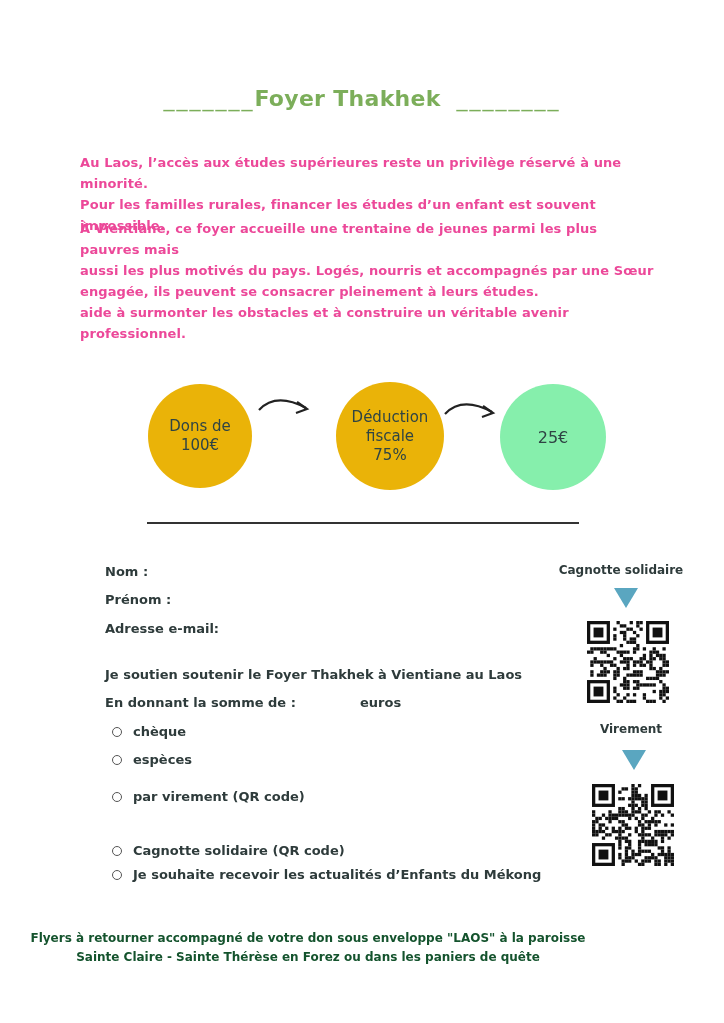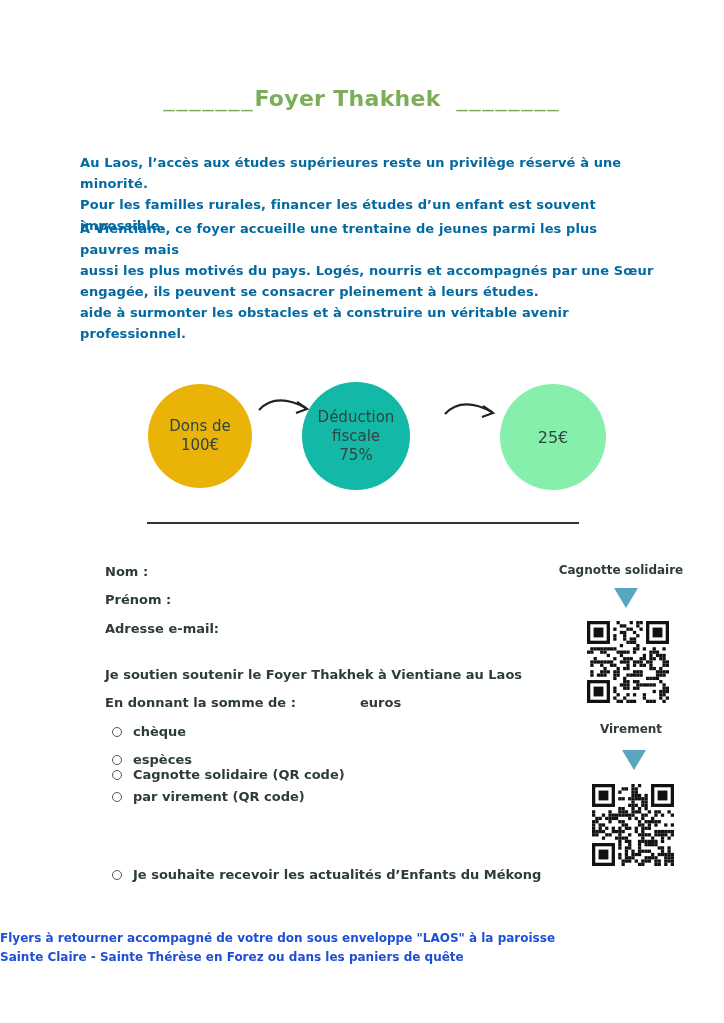--- a/index.html
+++ b/index.html
@@ -8,34 +8,34 @@
 
     .title {
       position: absolute; top: 86px; left: 0; width: 724px;
       text-align: center; font-size: 22px; font-weight: bold; color: #7cae5a;
       letter-spacing: 0.3px;
     }
     .title .dash { letter-spacing: 2px; font-weight: normal; }
 
     .para {
       position: absolute; left: 80px; width: 580px;
-      font-size: 13px; line-height: 21px; color: #0369a1; font-weight: bold;
+      font-size: 13px; line-height: 21px; color: #ec4899; font-weight: bold;
       letter-spacing: 0.1px;
     }
     .p1 { top: 152px; }
     .p2 { top: 218px; }
     .p3 { top: 302px; }
 
     .circle {
       position: absolute; border-radius: 50%;
       display: flex; align-items: center; justify-content: center;
       text-align: center; color: #2f4444; font-size: 15px; line-height: 19px;
     }
     .c1 { left: 148px; top: 384px; width: 104px; height: 104px; background: #eab308; }
-    .c2 { left: 302px; top: 382px; width: 108px; height: 108px; background: #14b8a6; }
+    .c2 { left: 336px; top: 382px; width: 108px; height: 108px; background: #eab308; }
     .c3 { left: 500px; top: 384px; width: 106px; height: 106px; background: #86efac; font-size: 16px; }
 
     .arrow { position: absolute; }
     .a1 { left: 256px; top: 390px; width: 56px; height: 26px; }
     .a2 { left: 442px; top: 394px; width: 56px; height: 26px; }
 
     .divider { position: absolute; left: 147px; top: 522px; width: 432px; height: 2px; background: #333; }
 
     .form-line {
       position: absolute; left: 105px; font-size: 13px; font-weight: bold; color: #2e3b3b;
@@ -51,21 +51,21 @@
       position: absolute; left: 112px; font-size: 13px; font-weight: bold; color: #2e3b3b;
       display: flex; align-items: center;
     }
     .opt .radio {
       width: 10px; height: 10px; border: 1px solid #555; border-radius: 50%;
       margin-right: 11px; display: inline-block;
     }
     .o1 { top: 724px; }
     .o2 { top: 752px; text-align: center; }
     .o3 { top: 781px; margin-top: 8px; }
-    .o4 { top: 767px; }
+    .o4 { top: 843px; }
     .o5 { top: 867px; }
 
     .qr-label {
       position: absolute; font-size: 12px; font-weight: bold; color: #2e3b3b; text-align: center;
     }
     .ql1 { left: 556px; top: 563px; width: 130px; }
     .ql2 { left: 576px; top: 722px; width: 110px; }
 
     .tri {
       position: absolute; width: 0; height: 0;
@@ -73,22 +73,22 @@
       border-top: 20px solid #5aa6c0;
     }
     .t1 { left: 614px; top: 588px; }
     .t2 { left: 622px; top: 750px; }
 
     .qr { position: absolute; width: 82px; height: 82px; }
     .q1 { left: 587px; top: 621px; }
     .q2 { left: 592px; top: 784px; }
 
     .footer {
-      position: absolute; left: 0; width: 616px; top: 929px; text-align: left;
-      font-size: 12px; line-height: 19px; color: #1d4ed8; font-weight: bold;
+      position: absolute; left: 0; width: 616px; top: 929px; text-align: center;
+      font-size: 12px; line-height: 19px; color: #14532d; font-weight: bold;
     }
   </style>
 </head>
 <body>
 
 <div class="title">
   <span class="dash">_______</span><span>Foyer Thakhek</span>&nbsp;&nbsp;<span class="dash">________</span>
 </div>
 
 <div class="para p1">

